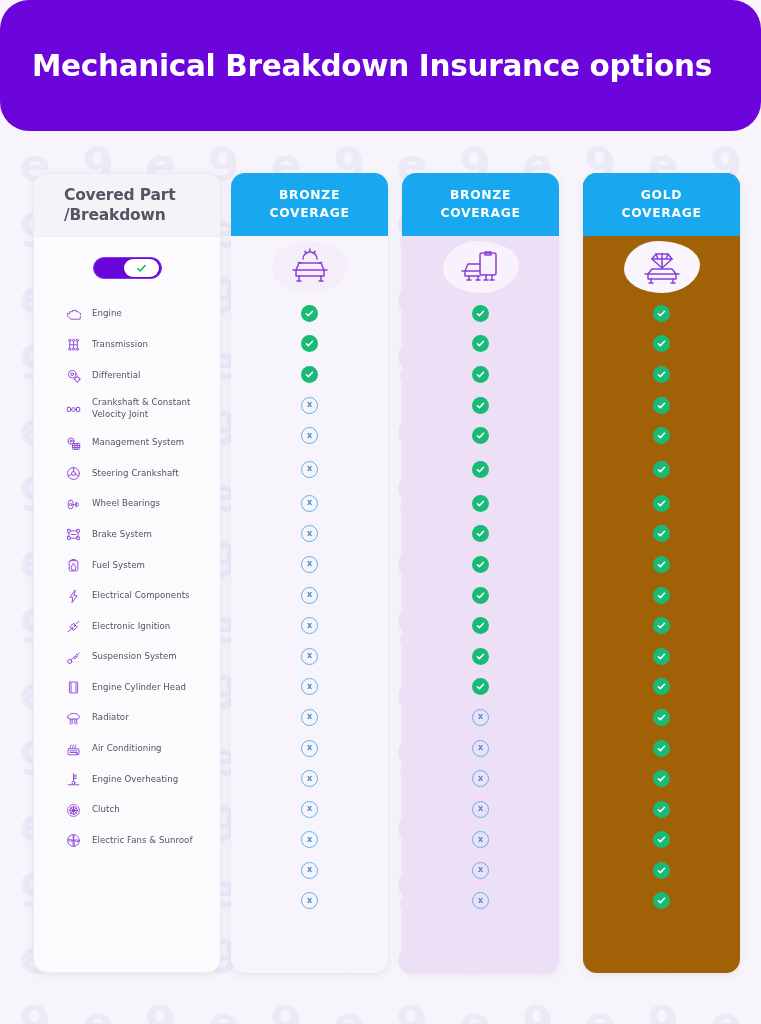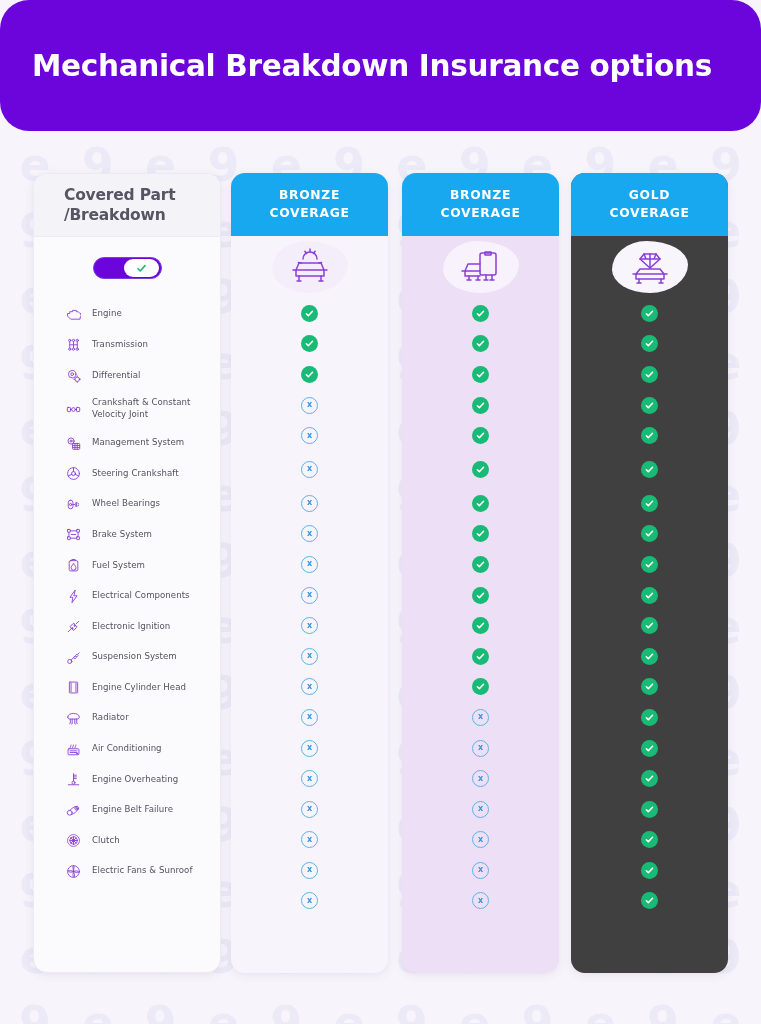--- a/index.html
+++ b/index.html
@@ -135,21 +135,21 @@
   }
   .toggle .knob svg { display: block; }
 
   
   .tier {
     width: 157px;
     height: 800px;
   }
   #col-bronze { left: 231px; background: #f8f4fc; }
   #col-silver { left: 402px; background: #eddff5; }
-  #col-gold   { left: 571px; background: #404040; }
+  #col-gold   { left: 583px; background: #a16207; }
 
   .tier-head {
     height: 63px;
     background: #17a8f0;
     display: flex;
     flex-direction: column;
     align-items: center;
     justify-content: center;
   }
   .tier-head span {
@@ -647,31 +647,20 @@
         <div class="lbl-row">
           <div class="lbl-ico">
             <svg width="15" height="15" viewBox="0 0 16 16" fill="none" stroke="#8b3fd6" stroke-width="0.95" stroke-linecap="round" stroke-linejoin="round">
               <path d="M8 1.8 V9.8"></path>
               <path d="M8 3.4 h3 M8 5.2 h3 M8 7 h3"></path>
               <circle cx="8" cy="11.4" r="1.6"></circle>
               <path d="M2.4 13.6 h11.2"></path>
             </svg>
           </div>
           <div class="lbl-txt">Engine Overheating</div>
-        </div>
-        <div class="lbl-row">
-          <div class="lbl-ico">
-            <svg width="15" height="15" viewBox="0 0 16 16" fill="none" stroke="#8b3fd6" stroke-width="0.95" stroke-linecap="round" stroke-linejoin="round">
-              <circle cx="4" cy="10.4" r="2.6"></circle>
-              <circle cx="11.4" cy="5.6" r="2"></circle>
-              <path d="M4 7.8 C6.6 5.2 9 3.8 11.4 3.6 M5.8 12.4 C8.6 11.4 11 9.4 12.8 6.8"></path>
-              <circle cx="11.4" cy="5.6" r="0.7"></circle>
-            </svg>
-          </div>
-          <div class="lbl-txt">Engine Belt Failure</div>
         </div>
         <div class="lbl-row">
           <div class="lbl-ico">
             <svg width="15" height="15" viewBox="0 0 16 16" fill="none" stroke="#8b3fd6" stroke-width="0.95" stroke-linecap="round" stroke-linejoin="round">
               <circle cx="8" cy="8" r="6.3" stroke-dasharray="1.2 1"></circle>
               <circle cx="8" cy="8" r="4"></circle>
               <circle cx="8" cy="8" r="1.6"></circle>
               <path d="M8 4 V12 M4 8 H12 M5.2 5.2 L10.8 10.8 M10.8 5.2 L5.2 10.8"></path>
             </svg>
           </div>

